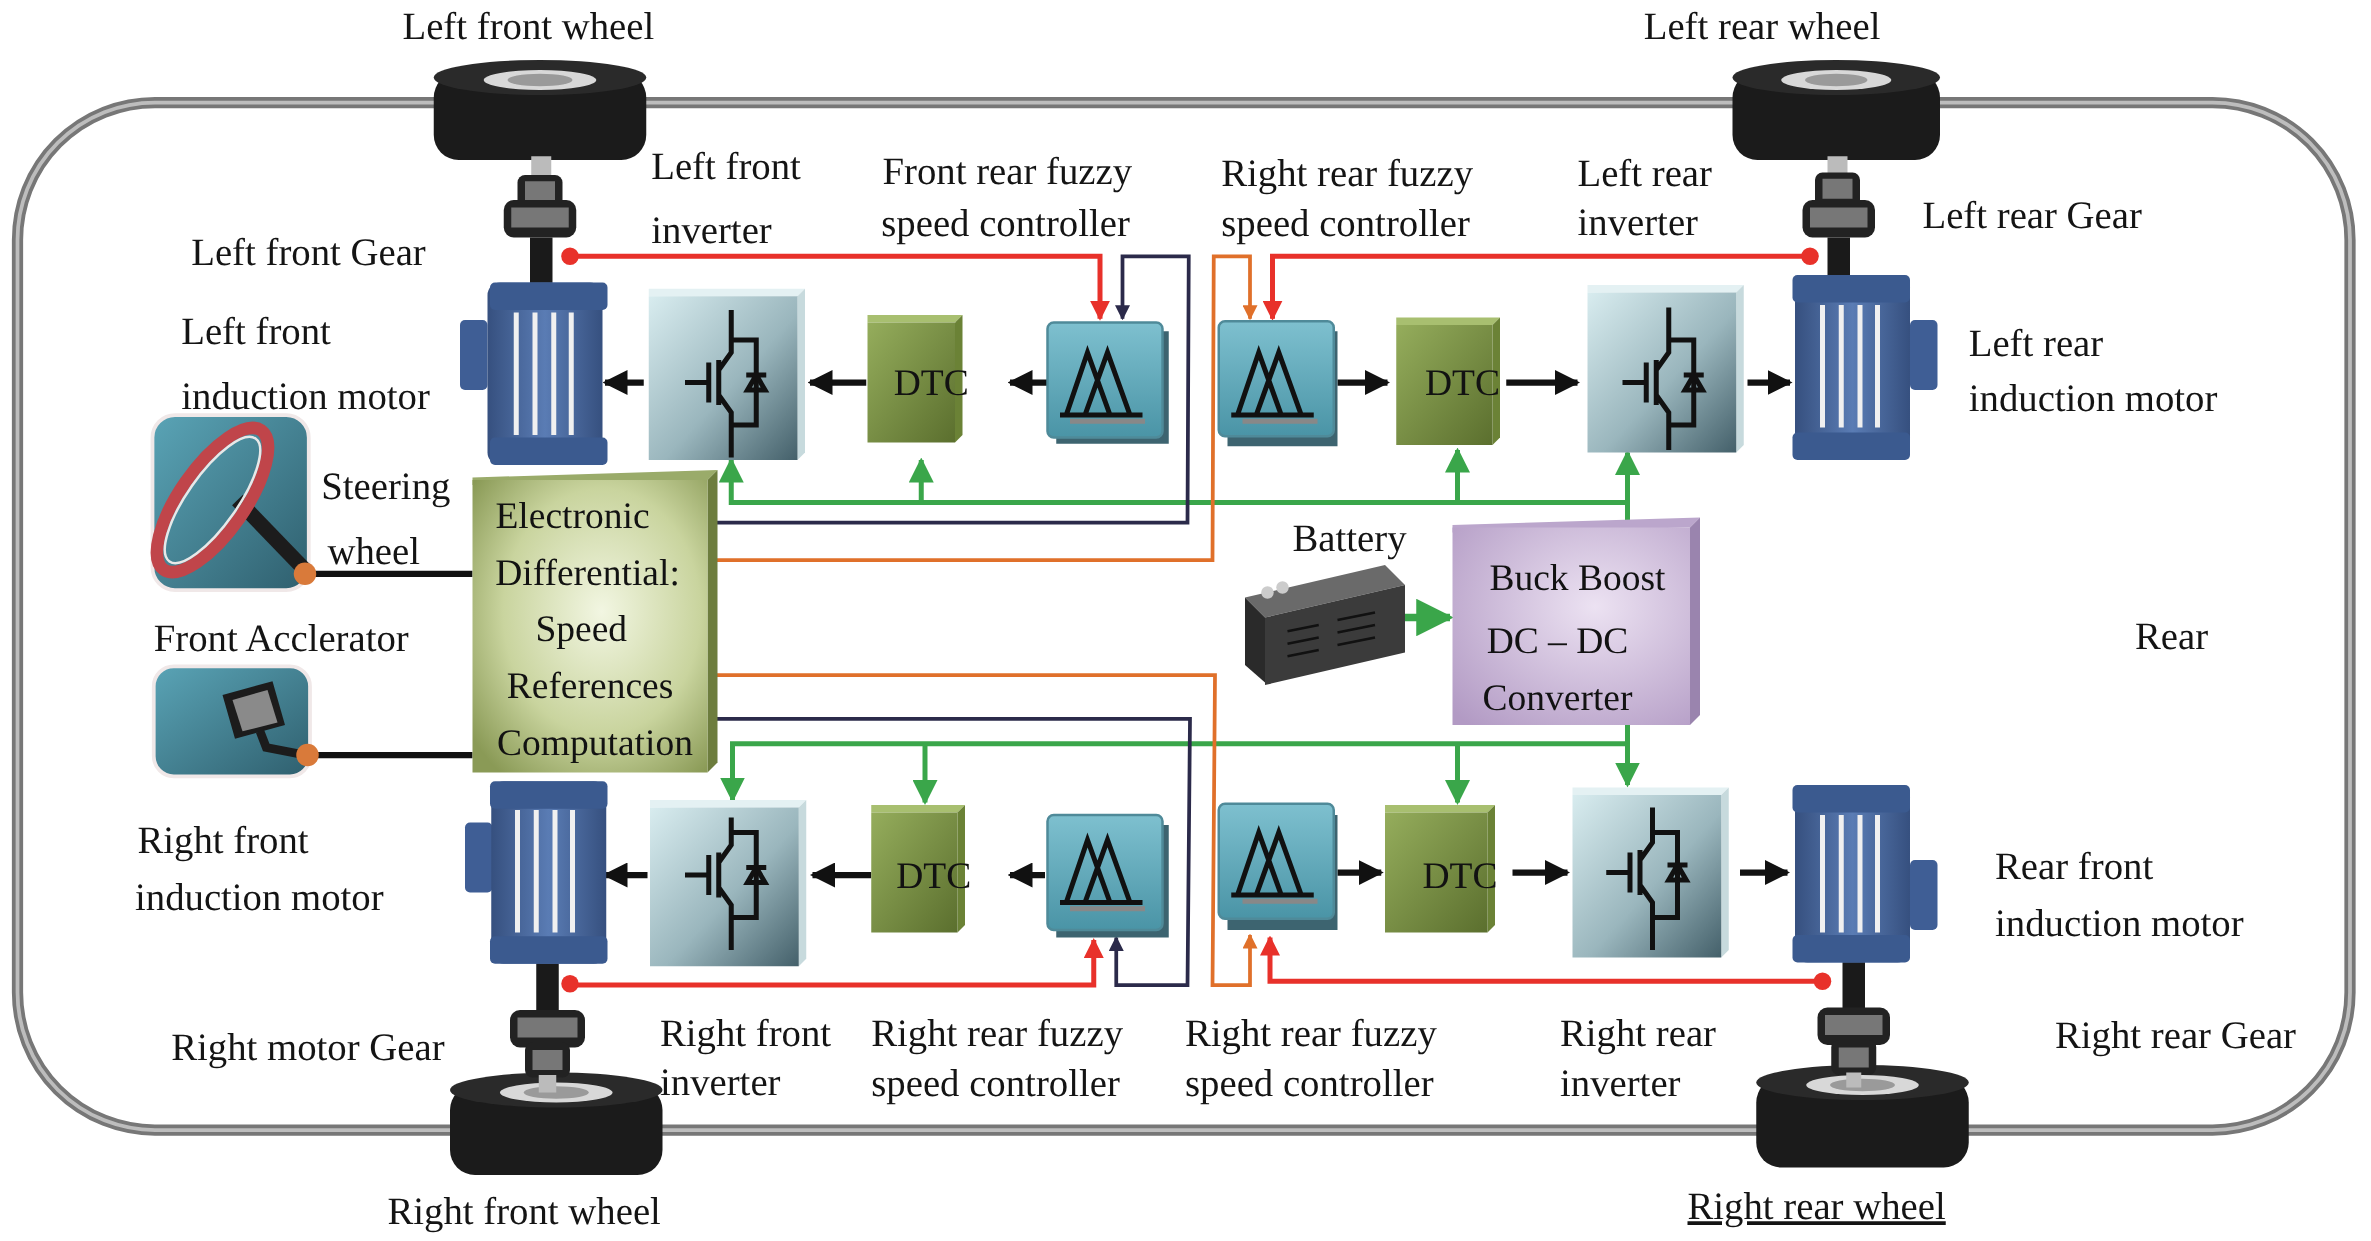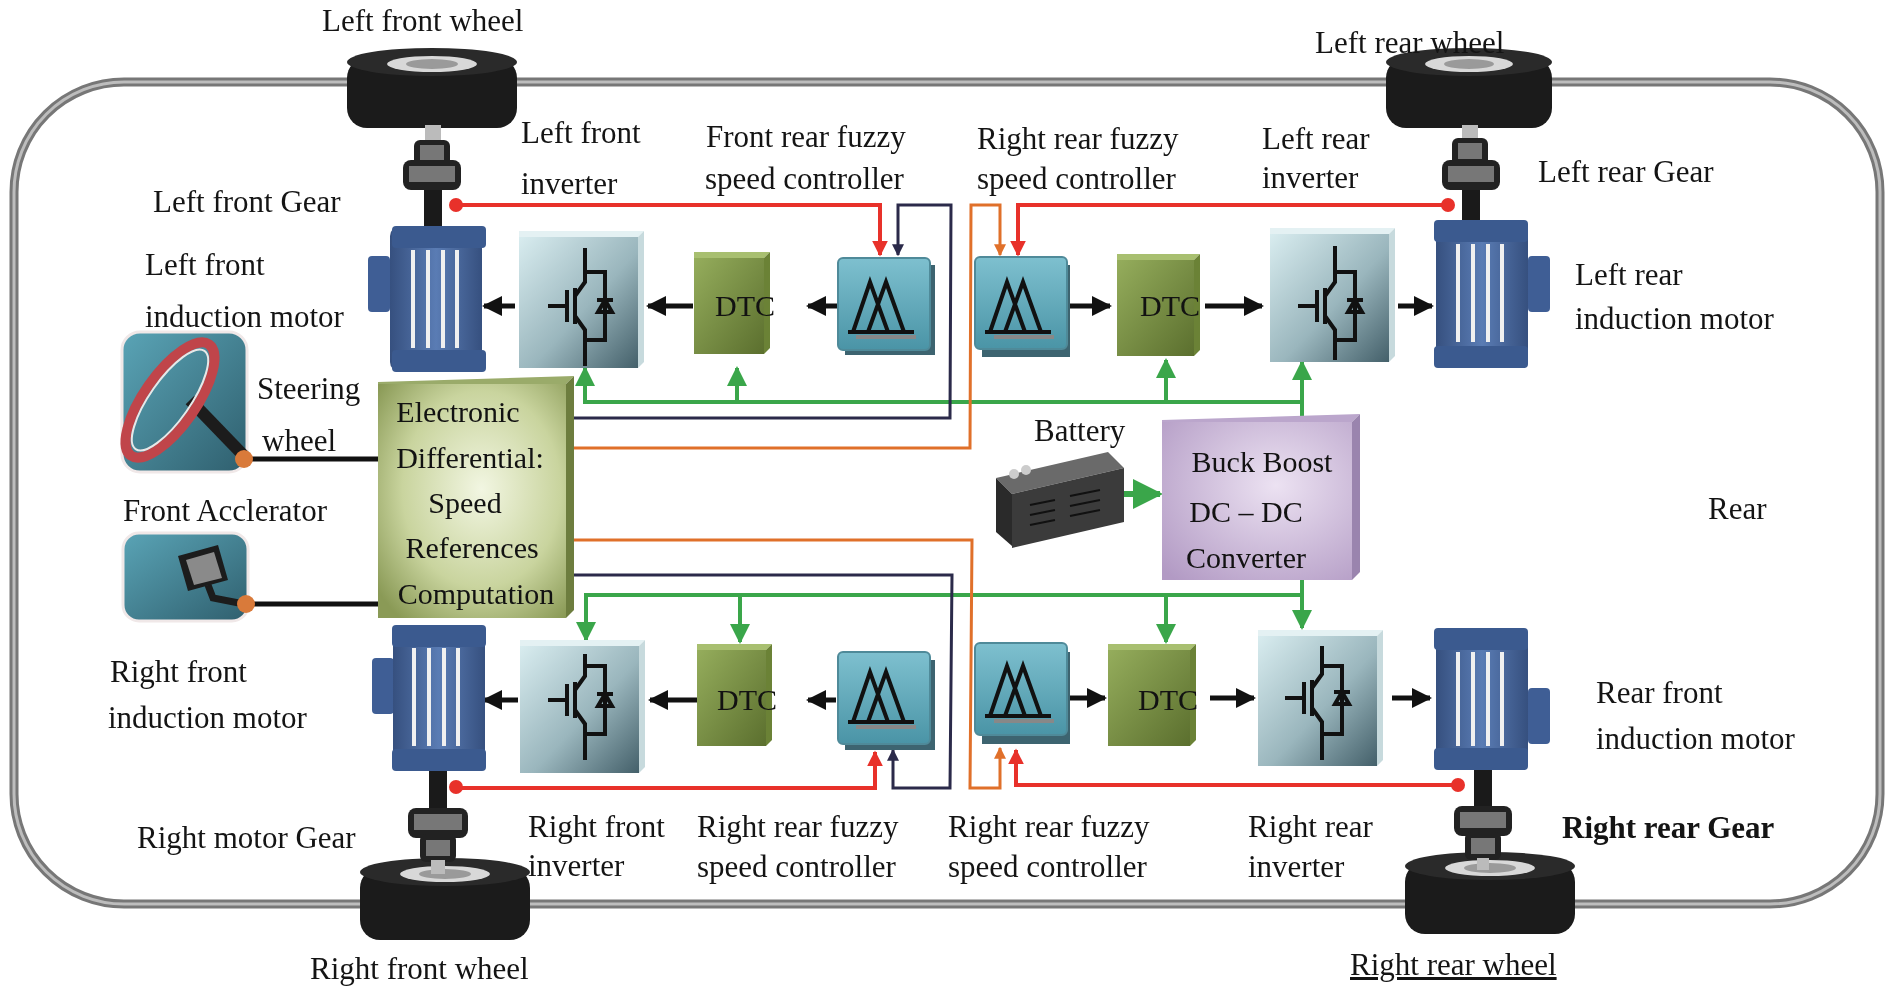--- a/index.html
+++ b/index.html
@@ -369,28 +369,28 @@
     <rect x="123" y="533" width="125" height="88" rx="16" fill="url(#gPanel)" stroke="#f0e8e8" stroke-width="3"></rect>
     <polygon points="178,556 218,545 228,580 188,591" fill="#1c1c1c"></polygon>
     <polygon points="186,560 214,552 222,578 194,585" fill="#8a8a8a"></polygon>
     <path d="M208,585 L213,598 L244,604" stroke="#1c1c1c" stroke-width="7" fill="none"></path>
     <circle cx="246" cy="604" r="9" fill="#d97a3a"></circle>
   </g>
 </svg>
 
 
 <div class="lbl" style="left:322px;top:2px;">Left front wheel</div>
-<div class="lbl" style="left:1315px;top:24px;">Left rear wheel</div>
+<div class="lbl" style="left:1315px;top:2px;">Left rear wheel</div>
 <div class="lbl" style="left:310px;top:950px;">Right front wheel</div>
 <div class="lbl" style="left:1350px;top:946px;text-decoration:underline;">Right rear wheel</div>
 
 <div class="lbl" style="left:153px;top:151px;margin-top:32px;">Left front Gear</div>
 <div class="lbl" style="left:1538px;top:153px;">Left rear Gear</div>
 <div class="lbl" style="left:137px;top:819px;">Right motor Gear</div>
-<div class="lbl" style="left:1562px;top:809px;font-weight:bold;">Right rear Gear</div>
+<div class="lbl" style="left:1644px;top:809px;">Right rear Gear</div>
 
 <div class="lbl" style="left:521px;top:114px;">Left front</div>
 <div class="lbl" style="left:521px;top:165px;">inverter</div>
 <div class="lbl" style="left:1262px;top:120px;">Left rear</div>
 <div class="lbl" style="left:1262px;top:159px;">inverter</div>
 <div class="lbl" style="left:528px;top:808px;">Right front</div>
 <div class="lbl" style="left:528px;top:847px;">inverter</div>
 <div class="lbl" style="left:1248px;top:808px;">Right rear</div>
 <div class="lbl" style="left:1248px;top:848px;">inverter</div>
 

